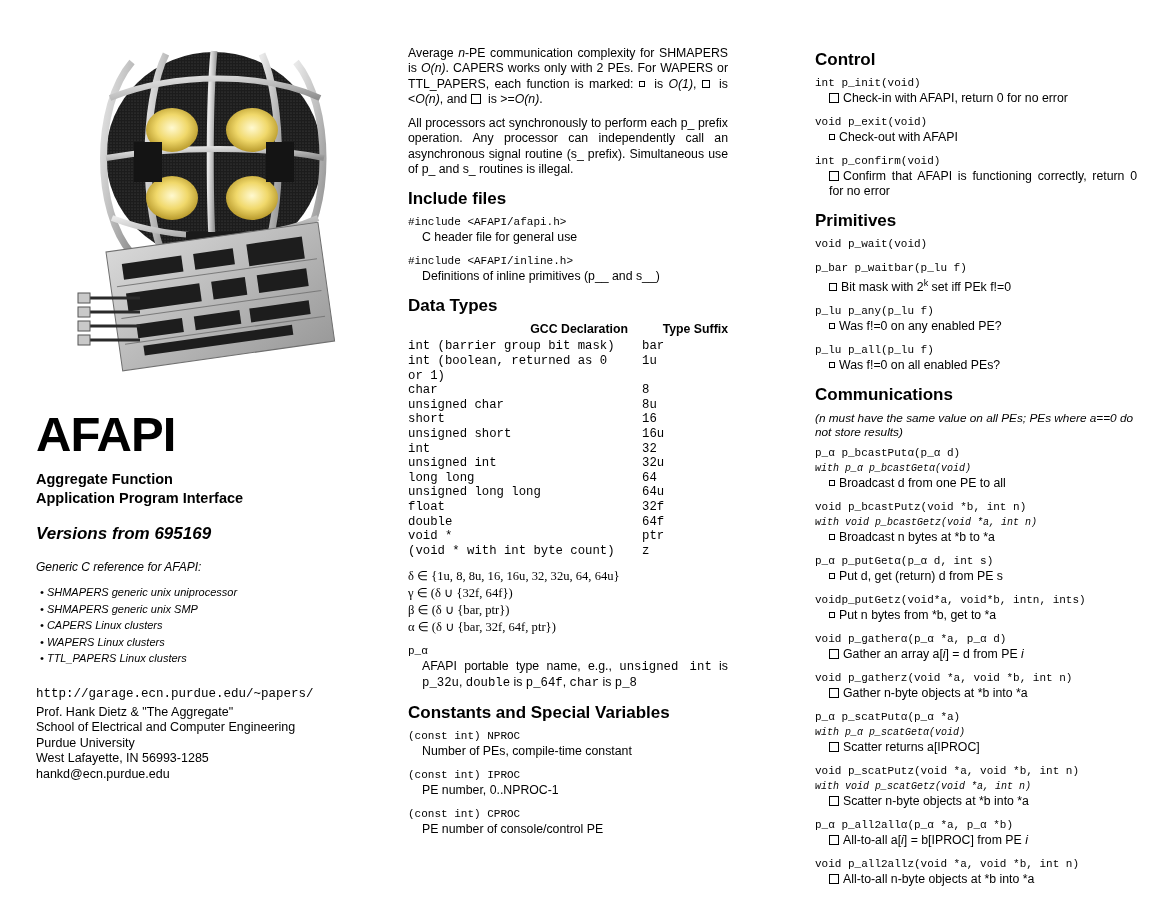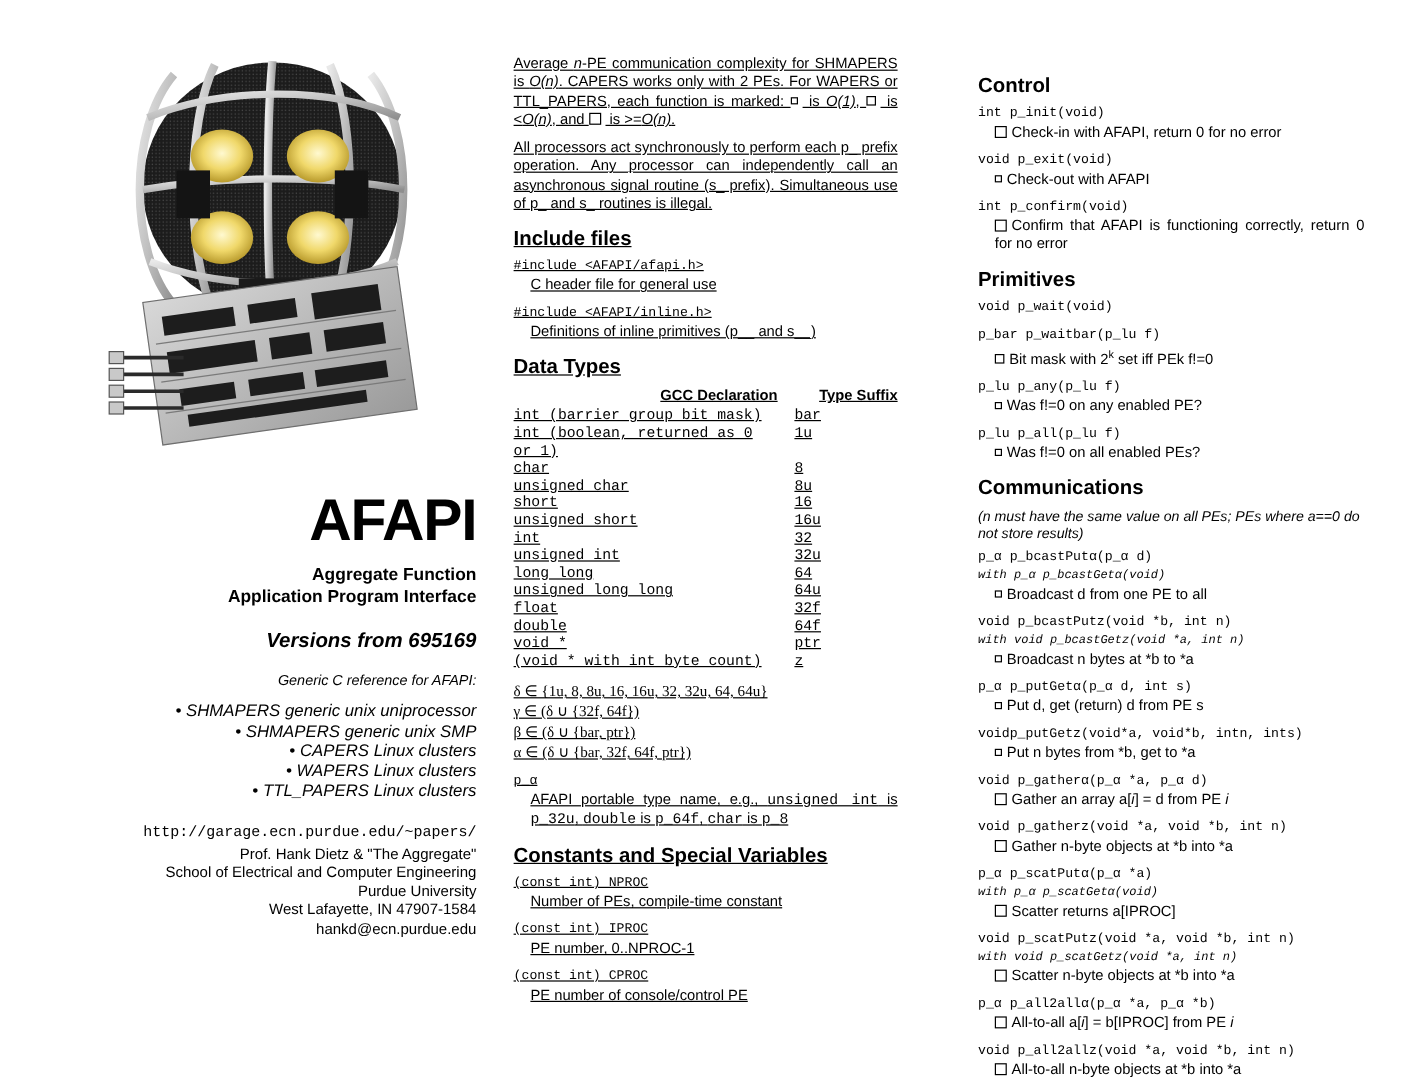--- a/index.html
+++ b/index.html
@@ -17,22 +17,22 @@
   }
   .page {
     position: absolute;
     left: 0; top: 0;
     width: 1168px; height: 904px;
   }
   .col {
     position: absolute;
     top: 46px;
   }
-  .col-left  { left: 47px;  width: 350px; text-align: right; }
-  .col-mid   { left: 428px; width: 320px; text-decoration: underline; }
+  .col-left  { left: 34px;  width: 350px; }
+  .col-mid   { left: 408px; width: 320px; }
   .col-right { left: 815px; width: 322px; }
 
   
   .hero {
     width: 300px;
     height: 350px;
     margin-left: 40px;
     position: relative;
   }
   .hero svg { display:block; }
@@ -59,21 +59,21 @@
   .genref {
     font-style: italic;
     font-size: 12px;
     margin: 0 0 10px 2px;
   }
   ul.platforms {
     list-style: none;
     margin: 0 0 20px 0;
     padding: 0 0 0 6px;
     font-style: italic;
-    font-size: 14px;
+    font-size: 11px;
     line-height: 16.5px;
   }
   ul.platforms li::before {
     content: "\2022  ";
   }
   .url {
     font-family: "Liberation Mono", monospace;
     font-size: 12.5px;
     margin: 0 0 4px 2px;
   }
@@ -90,21 +90,21 @@
     text-align: justify;
     margin: 0 0 9px 0;
   }
   .para .it { font-style: italic; }
   .mono { font-family: "Liberation Mono", monospace; }
   h2.sec {
     font-size: 17px;
     font-weight: bold;
     margin: 12px 0 6px 0;
   }
-  h2.sec.first { margin-top: 16px; }
+  h2.sec.first { margin-top: 4px; }
 
   .code {
     font-family: "Liberation Mono", monospace;
     font-size: 11px;
     line-height: 15px;
     margin: 0;
   }
   .desc {
     font-size: 12.3px;
     line-height: 15px;
@@ -271,21 +271,21 @@
       <li>WAPERS Linux clusters</li>
       <li>TTL_PAPERS Linux clusters</li>
     </ul>
 
     <div class="url">http://garage.ecn.purdue.edu/~papers/</div>
 
     <div class="addr">
       <div>Prof. Hank Dietz &amp; "The Aggregate"</div>
       <div>School of Electrical and Computer Engineering</div>
       <div>Purdue University</div>
-      <div>West Lafayette, IN  47907-1584</div>
+      <div>West Lafayette, IN  56993-1285</div>
       <div>hankd@ecn.purdue.edu</div>
     </div>
   </div>
 
   <div class="col col-mid">
 
     <p class="para">
       Average <span class="it">n</span>-PE communication complexity for
       SHMAPERS is <span class="it">O(n)</span>. CAPERS works only with 2
       PEs. For WAPERS or TTL_PAPERS, each function is

